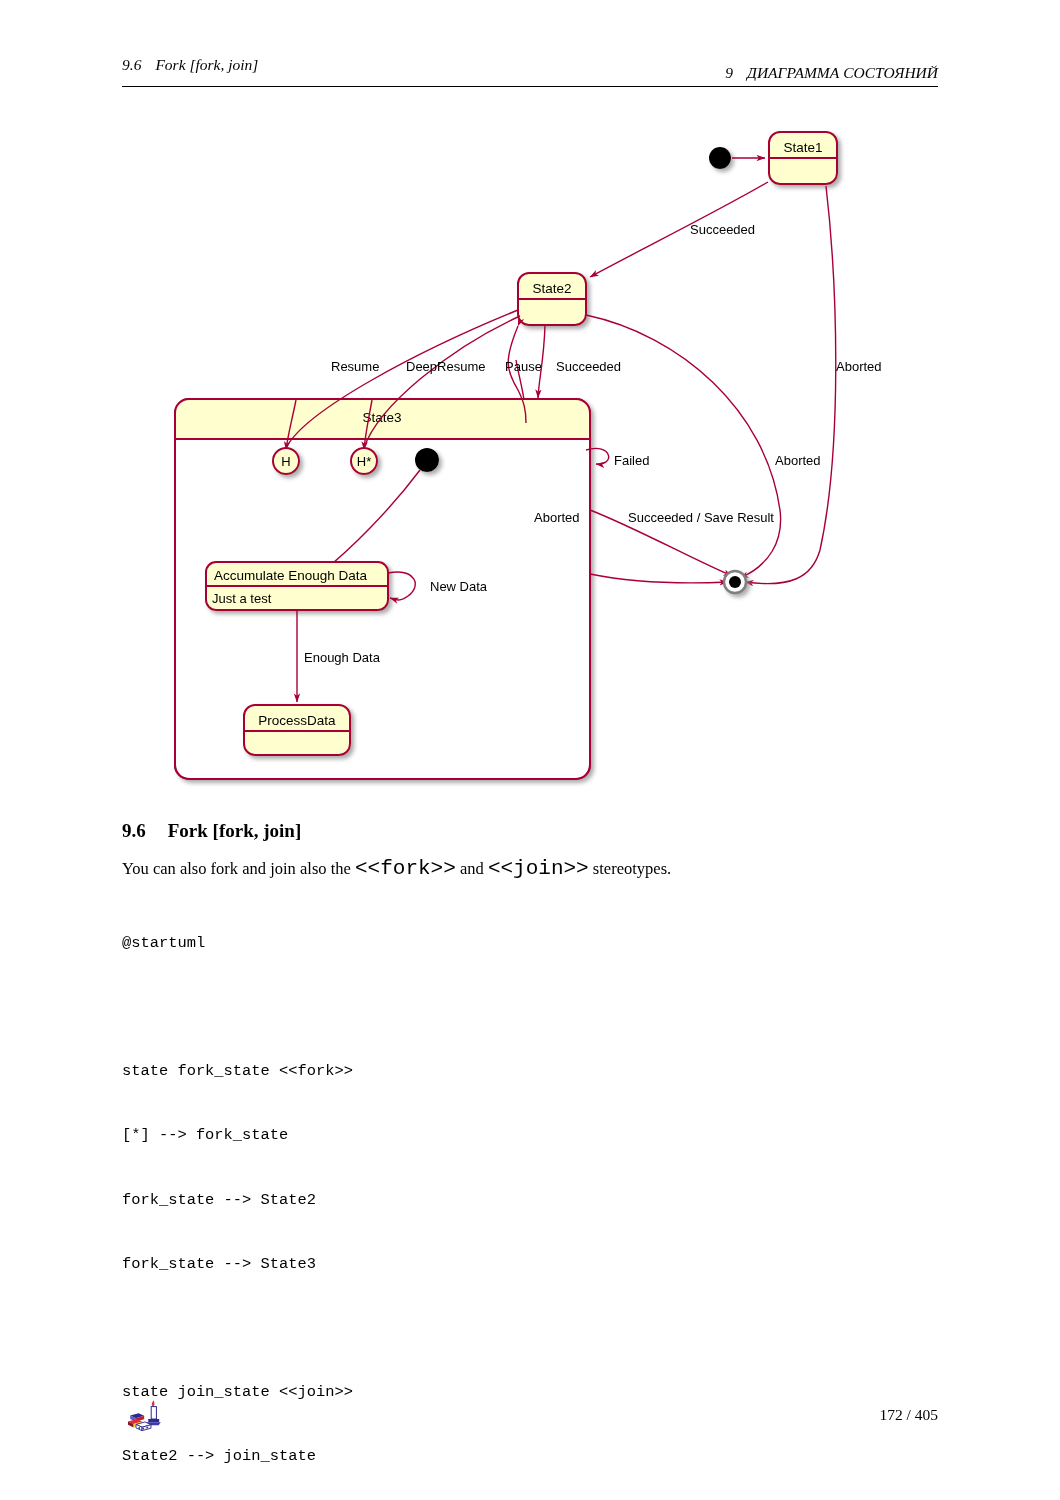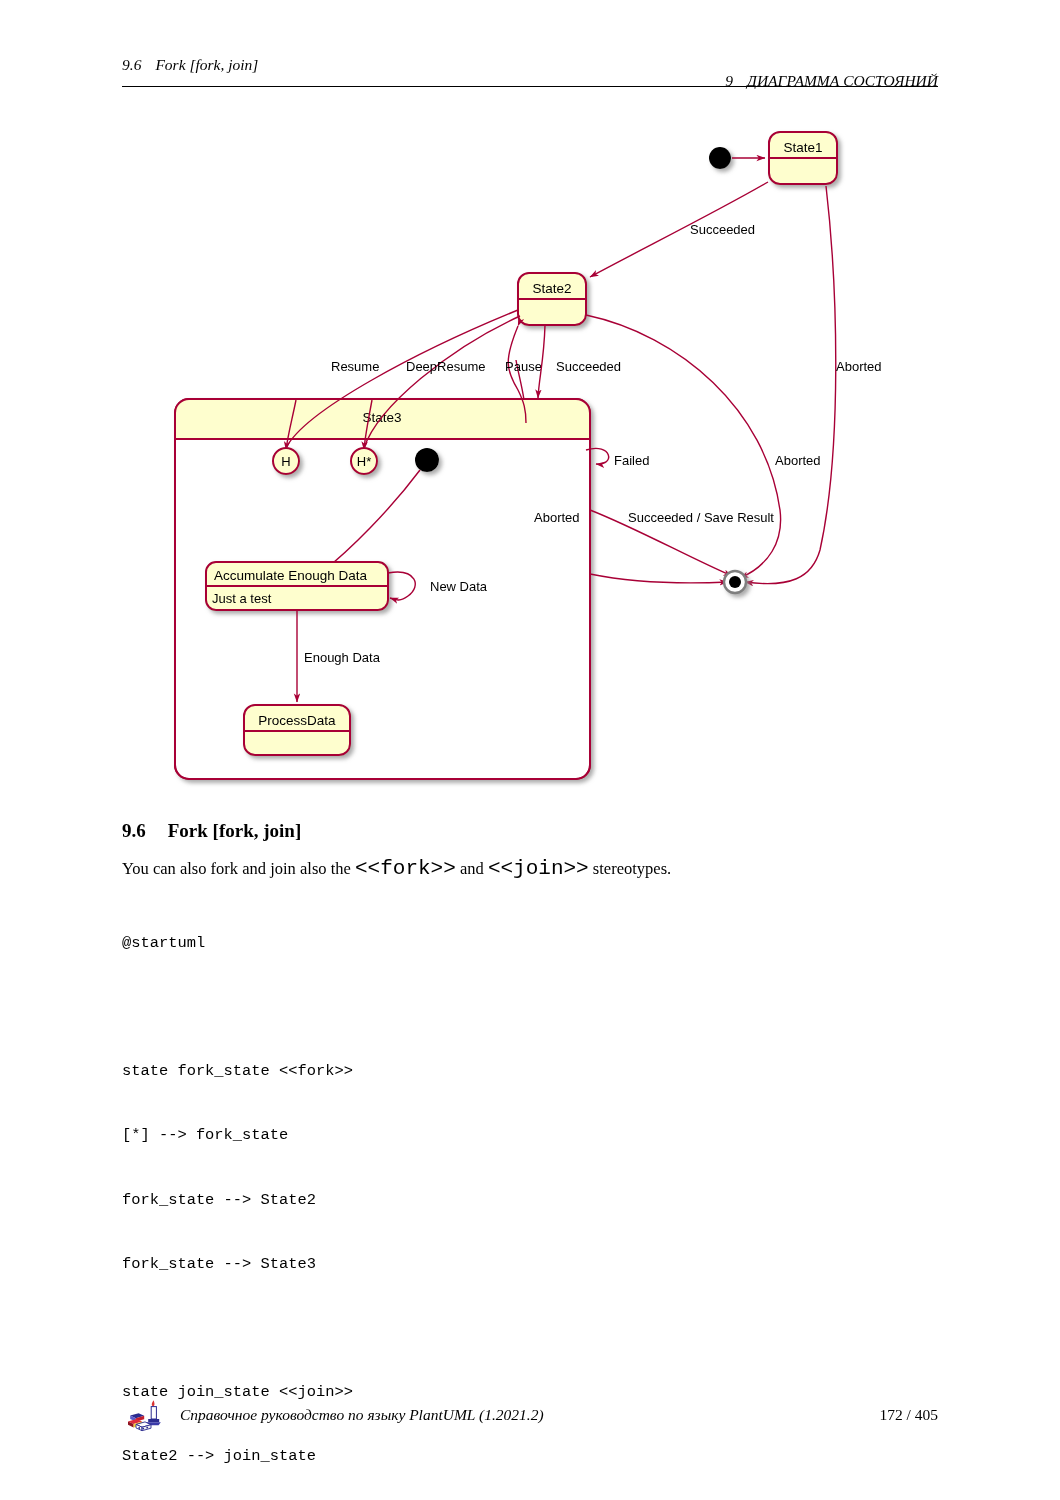--- a/index.html
+++ b/index.html
@@ -30,21 +30,21 @@
     left: 0;
     top: 0;
     font-style: italic;
     font-size: 15.5px;
     white-space: nowrap;
   }
   #page-header .hdr-left .num { margin-right: 14px; }
   #page-header .hdr-right {
     position: absolute;
     right: 0;
-    top: 16px;
+    top: 8px;
     font-style: italic;
     font-size: 15.5px;
     white-space: nowrap;
   }
   #page-header .hdr-right .num { margin-right: 14px; }
 
   
   #diagram {
     position: absolute;
     left: 120px;
@@ -303,15 +303,14 @@
       <path d="M2.0,23.4 v3.4 l5.6,2.6 v-3.4 z" fill="#8F1320"></path>
       <path d="M7.6,26.0 v3.4 l8.6,-2.4 v-3.4 z" fill="#F2D23A"></path>
       <path d="M10.0,26.4 l9.0,-2.5 l6.0,2.8 l-9.0,2.5 z" fill="#FFFFFF" stroke="#2B2B8F" stroke-width="0.9"></path>
       <path d="M10.0,26.4 v3.5 l6.0,2.8 v-3.5 z" fill="#FFFFFF" stroke="#2B2B8F" stroke-width="0.9"></path>
       <path d="M16.0,29.2 v3.5 l9.0,-2.5 v-3.5 z" fill="#EFEFEF" stroke="#2B2B8F" stroke-width="0.9"></path>
       <circle cx="13.2" cy="30.0" r="0.9" fill="#2B2B8F"></circle>
       <circle cx="17.2" cy="30.6" r="0.9" fill="#2B2B8F"></circle>
       <circle cx="21.2" cy="29.6" r="0.9" fill="#2B2B8F"></circle>
     </svg>
   </div>
-  <div id="footer-title">Справочное руководство по языку PlantUML (1.2021.2)</div>
   <div id="footer-page">172 / 405</div>
 </div>
 
 </body></html>

